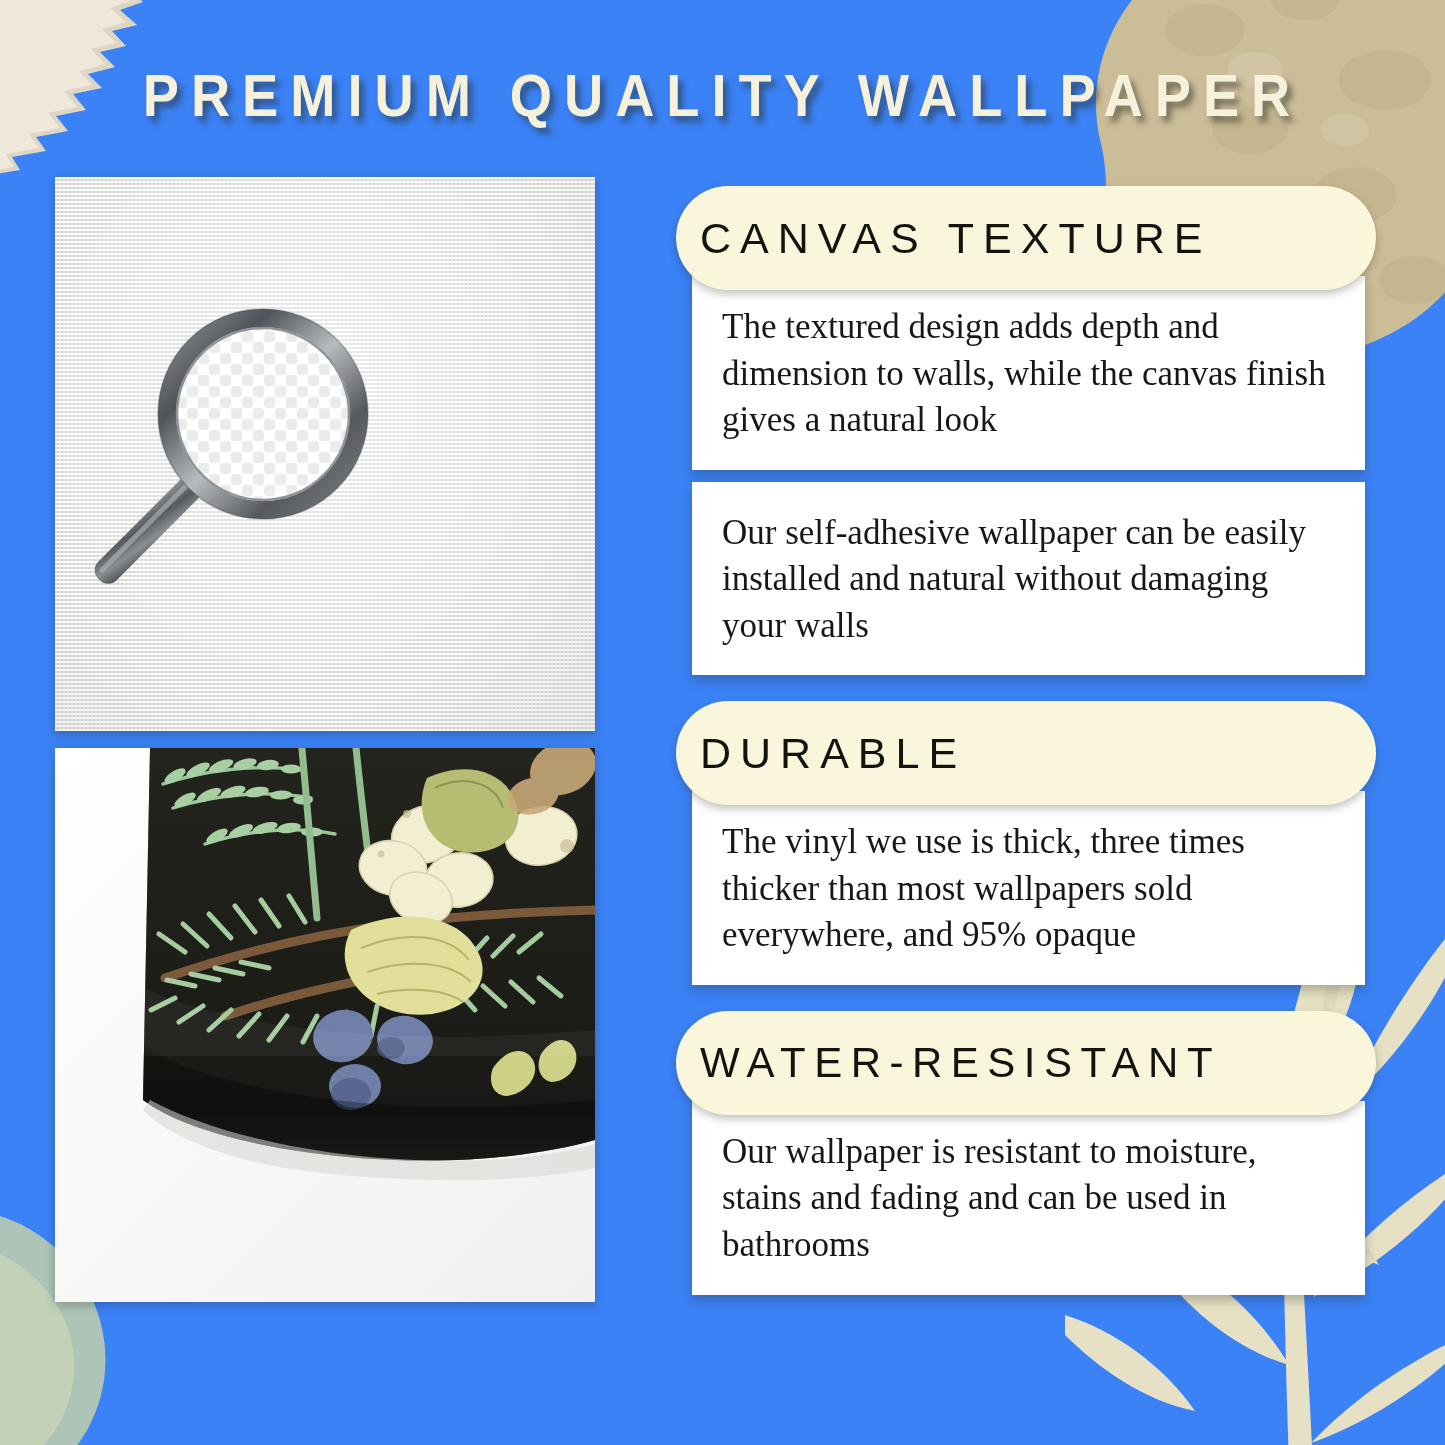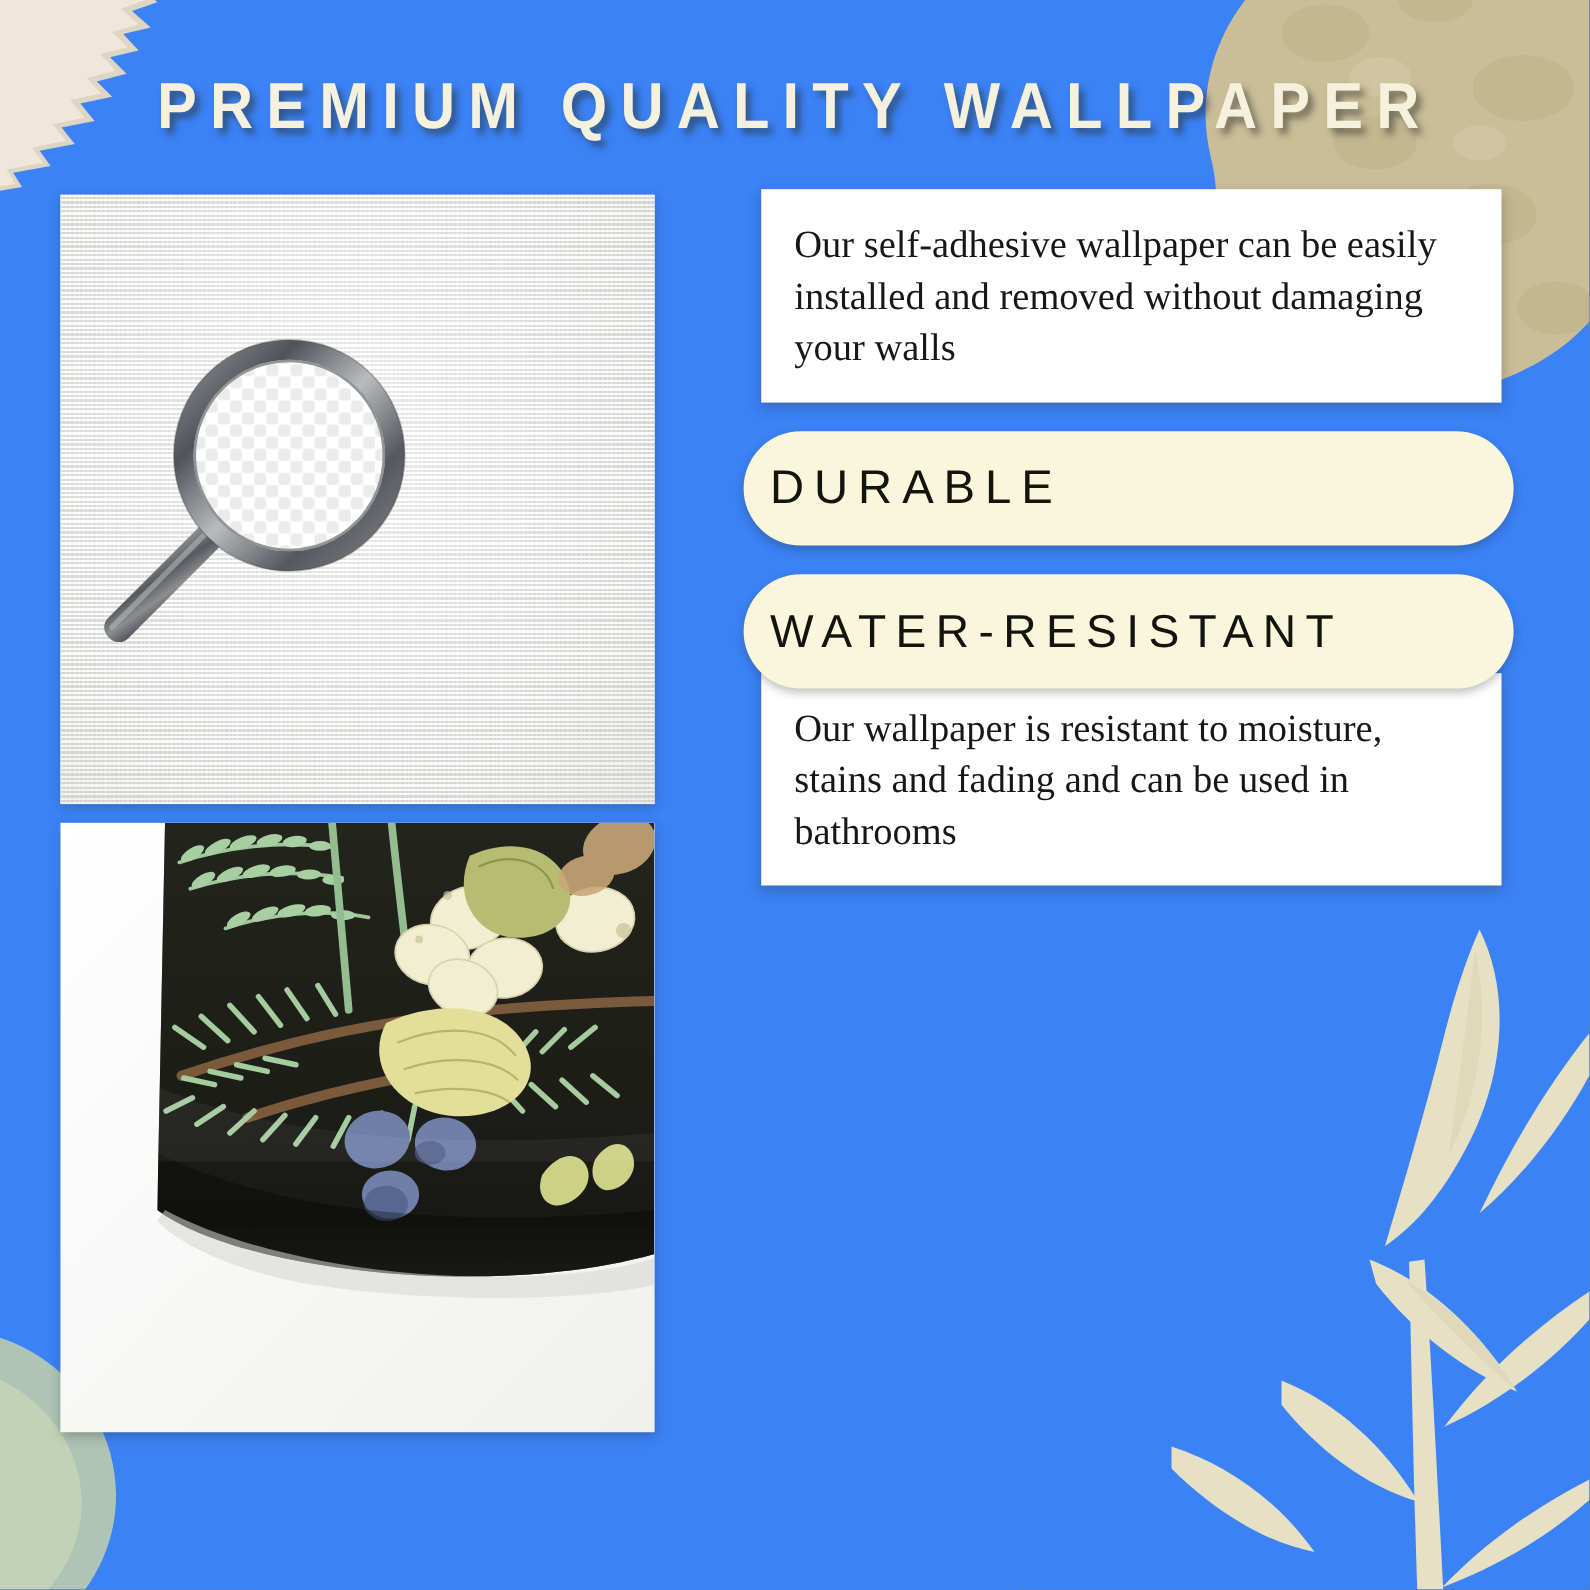--- a/index.html
+++ b/index.html
@@ -428,31 +428,42 @@
         </g>
 
         <path d="M95,352 C150,382 250,408 360,412 C440,415 500,408 540,396 L540,420
                  C470,436 330,436 230,420 C160,408 112,386 88,362 Z" fill="#d6d6d2" opacity="0.55"></path>
       </svg>
     </div>
   </div>
 
   <div class="cards">
 
+    <div class="card c-canvas">
+      <div class="card-pill">
+        <h2>CANVAS TEXTURE</h2>
+      </div>
+      <div class="card-body">
+        <p>The textured design adds depth and dimension to walls, while the canvas finish gives a natural look</p>
+      </div>
+    </div>
 
     <div class="card c-removable">
       <div class="card-body">
-        <p>Our self-adhesive wallpaper can be easily installed and removed without damaging your walls</p>
+        <p>Our self-adhesive wallpaper can be easily installed and natural without damaging your walls</p>
       </div>
     </div>
 
     <div class="card c-durable">
       <div class="card-pill">
         <h2>DURABLE</h2>
       </div>
+      <div class="card-body">
+        <p>The vinyl we use is thick, three times thicker than most wallpapers sold everywhere, and 95% opaque</p>
+      </div>
     </div>
 
     <div class="card c-water">
       <div class="card-pill">
         <h2>WATER-RESISTANT</h2>
       </div>
       <div class="card-body">
         <p>Our wallpaper is resistant to moisture, stains and fading and can be used in bathrooms</p>
       </div>
     </div>

